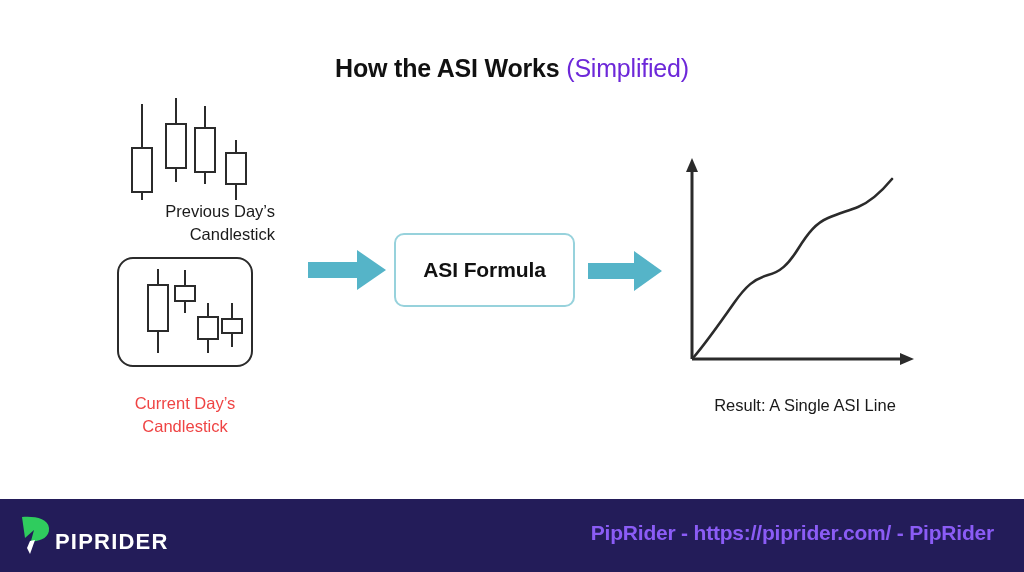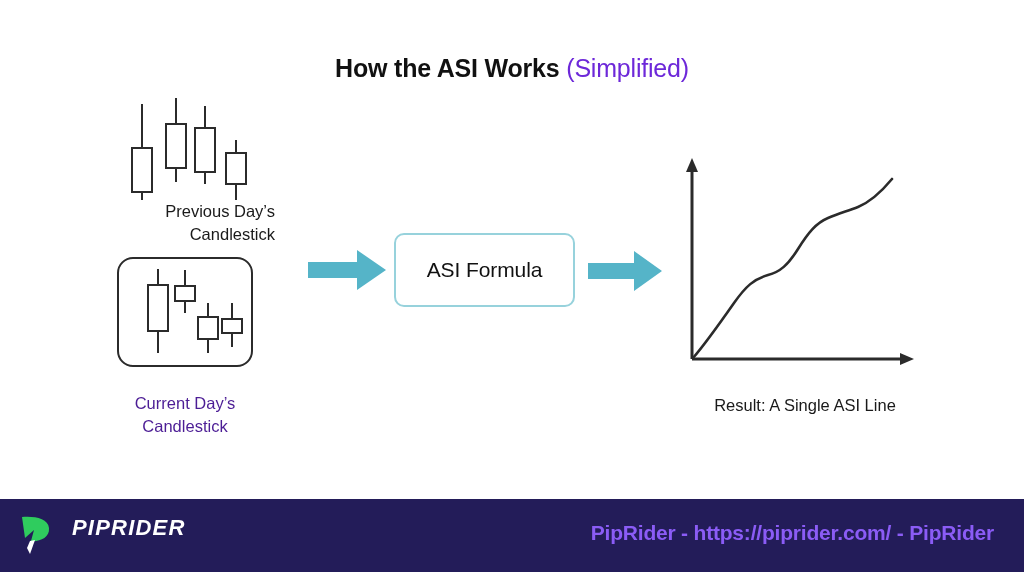--- a/index.html
+++ b/index.html
@@ -83,21 +83,21 @@
     height: 110px;
   }
   #cur-label {
     position: absolute;
     left: 95px;
     top: 392px;
     width: 180px;
     text-align: center;
     font-size: 16.5px;
     line-height: 23px;
-    color: #4c1d95;
+    color: #ef4444;
   }
 
   
   .arrow {
     position: absolute;
     height: 42px;
   }
   #arrow-left  { left: 308px; top: 249px; width: 78px; }
   #arrow-right { left: 588px; top: 250px; width: 74px; }
 
@@ -111,21 +111,21 @@
     border: 2px solid #97d2dc;
     border-radius: 10px;
     background: #ffffff;
     box-sizing: border-box;
     display: flex;
     align-items: center;
     justify-content: center;
   }
   #formula-text {
     font-size: 21px;
-    font-weight: normal;
+    font-weight: bold;
     color: #111111;
     letter-spacing: -0.1px;
   }
 
   
   #result-chart {
     position: absolute;
     left: 676px;
     top: 155px;
     width: 245px;
@@ -148,23 +148,22 @@
     bottom: 0;
     width: 1024px;
     height: 73px;
     background: #231c59;
   }
   #footer-logo {
     position: absolute;
     left: 18px;
     top: 16px;
     display: flex;
-    align-items: flex-start;
-    gap: 20px;
-    font-style: italic;
+    align-items: flex-end;
+    gap: 3px;
   }
   #footer-logo-mark { width: 34px; height: 40px; display: block; }
   #footer-logo-text {
     font-size: 22px;
     font-weight: bold;
     color: #ffffff;
     letter-spacing: 1.2px;
   }
   #footer-url {
     position: absolute;

